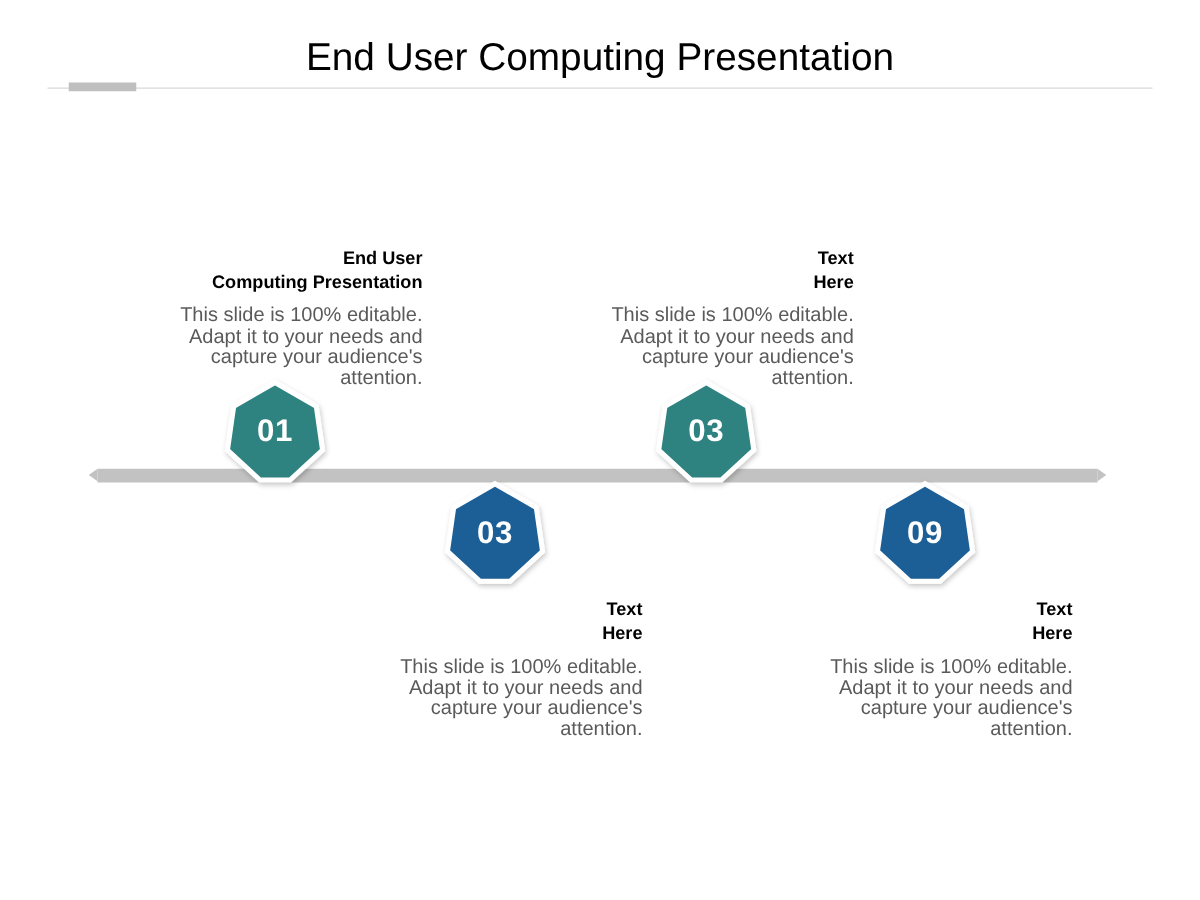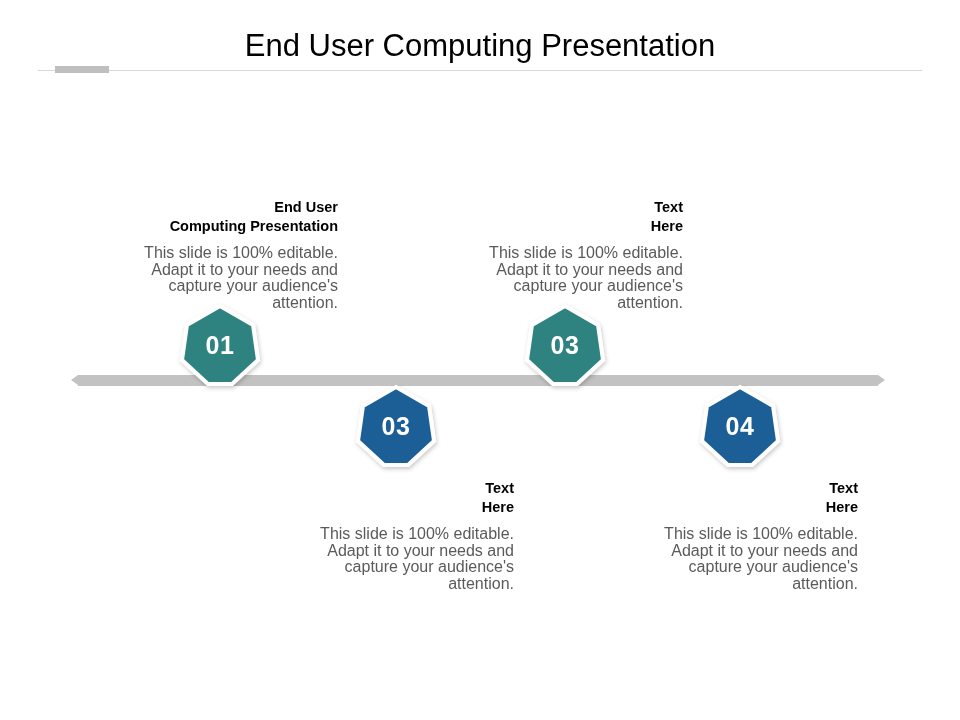--- a/index.html
+++ b/index.html
@@ -197,21 +197,21 @@
 
   <div class="badge badge-04">
     <svg viewBox="0 0 80 82" xmlns="http://www.w3.org/2000/svg">
       <defs>
         <filter id="sh4" x="-30%" y="-30%" width="170%" height="170%">
           <feDropShadow dx="1" dy="2" stdDeviation="2" flood-color="#000000" flood-opacity="0.22"></feDropShadow>
         </filter>
       </defs>
       <polygon points="40,2 73,21 78,56 52,80 28,80 2,56 7,21" fill="#1C5E96" stroke="#FFFFFF" stroke-width="4" filter="url(#sh4)"></polygon>
     </svg>
-    <div class="badge-label">04</div>
+    <div class="badge-label">09</div>
   </div>
 
   <div class="text-block text-block-1">
     <p class="block-heading">End User
 Computing Presentation</p>
     <p class="block-body">This slide is 100% editable. Adapt it to your needs and capture your audience's attention.</p>
   </div>
 
   <div class="text-block text-block-2">
     <p class="block-heading">Text

